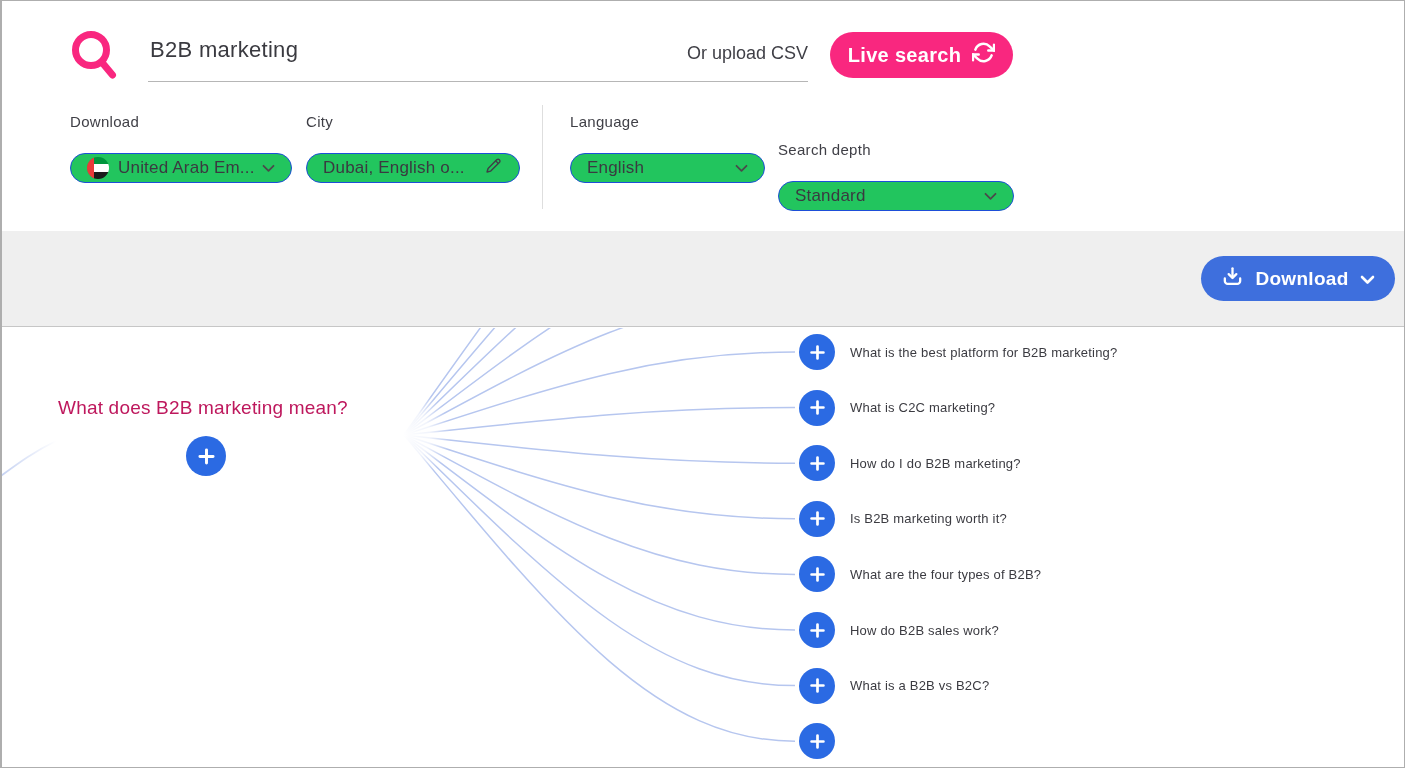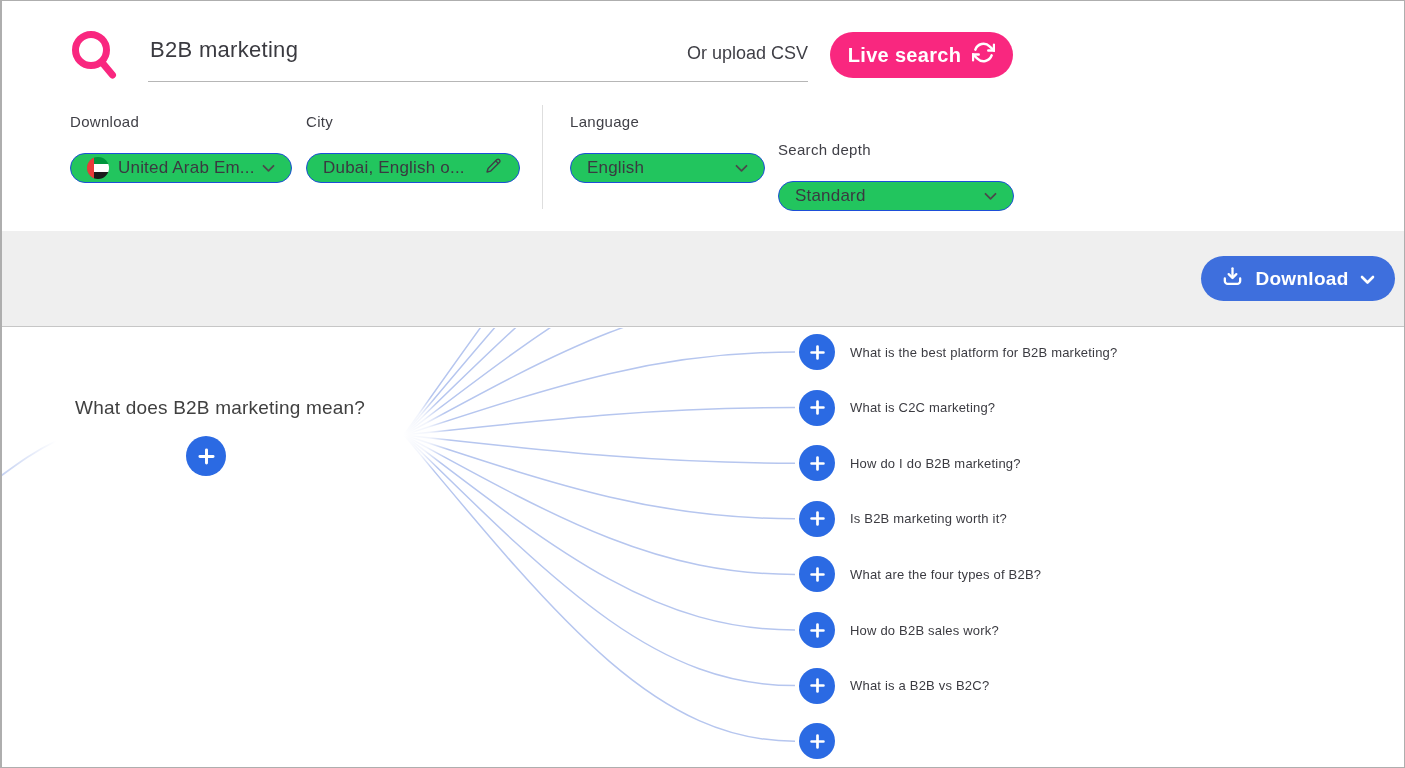--- a/index.html
+++ b/index.html
@@ -56,21 +56,21 @@
   .download-btn {
     position:absolute; right:9px; top:25px; height:45px; width:194px; border:none;
     border-radius:22.5px; background:#3e6fdd; color:#fff; font-size:19px; font-weight:600;
     letter-spacing:.3px; display:flex; align-items:center; justify-content:center; gap:11px;
     cursor:pointer; font-family:inherit;
   }
 
   
   .map { position:absolute; left:0; top:327px; width:1405px; height:441px; background:#fff; overflow:hidden; }
   .map svg.fan { position:absolute; left:0; top:0; }
-  .root-label { position:absolute; left:48px; top:69px; width:315px; text-align:right; font-size:19px; letter-spacing:.2px; color:#404040; }
+  .root-label { position:absolute; left:56px; top:69px; width:315px; text-align:left; font-size:19px; letter-spacing:.2px; color:#be185d; }
   .plus {
     border:none; border-radius:50%; background:#2b6ae3; display:flex; align-items:center;
     justify-content:center; cursor:pointer; padding:0; flex:0 0 auto;
   }
   .plus.lg { position:absolute; left:184px; top:108px; width:40px; height:40px; }
   .plus.sm { width:36px; height:36px; }
   .child { position:absolute; left:797px; height:36px; display:flex; align-items:center; gap:15px; }
   .qtext { font-size:13px; letter-spacing:.2px; color:#3b3b41; white-space:nowrap; }
 </style>
 </head>

